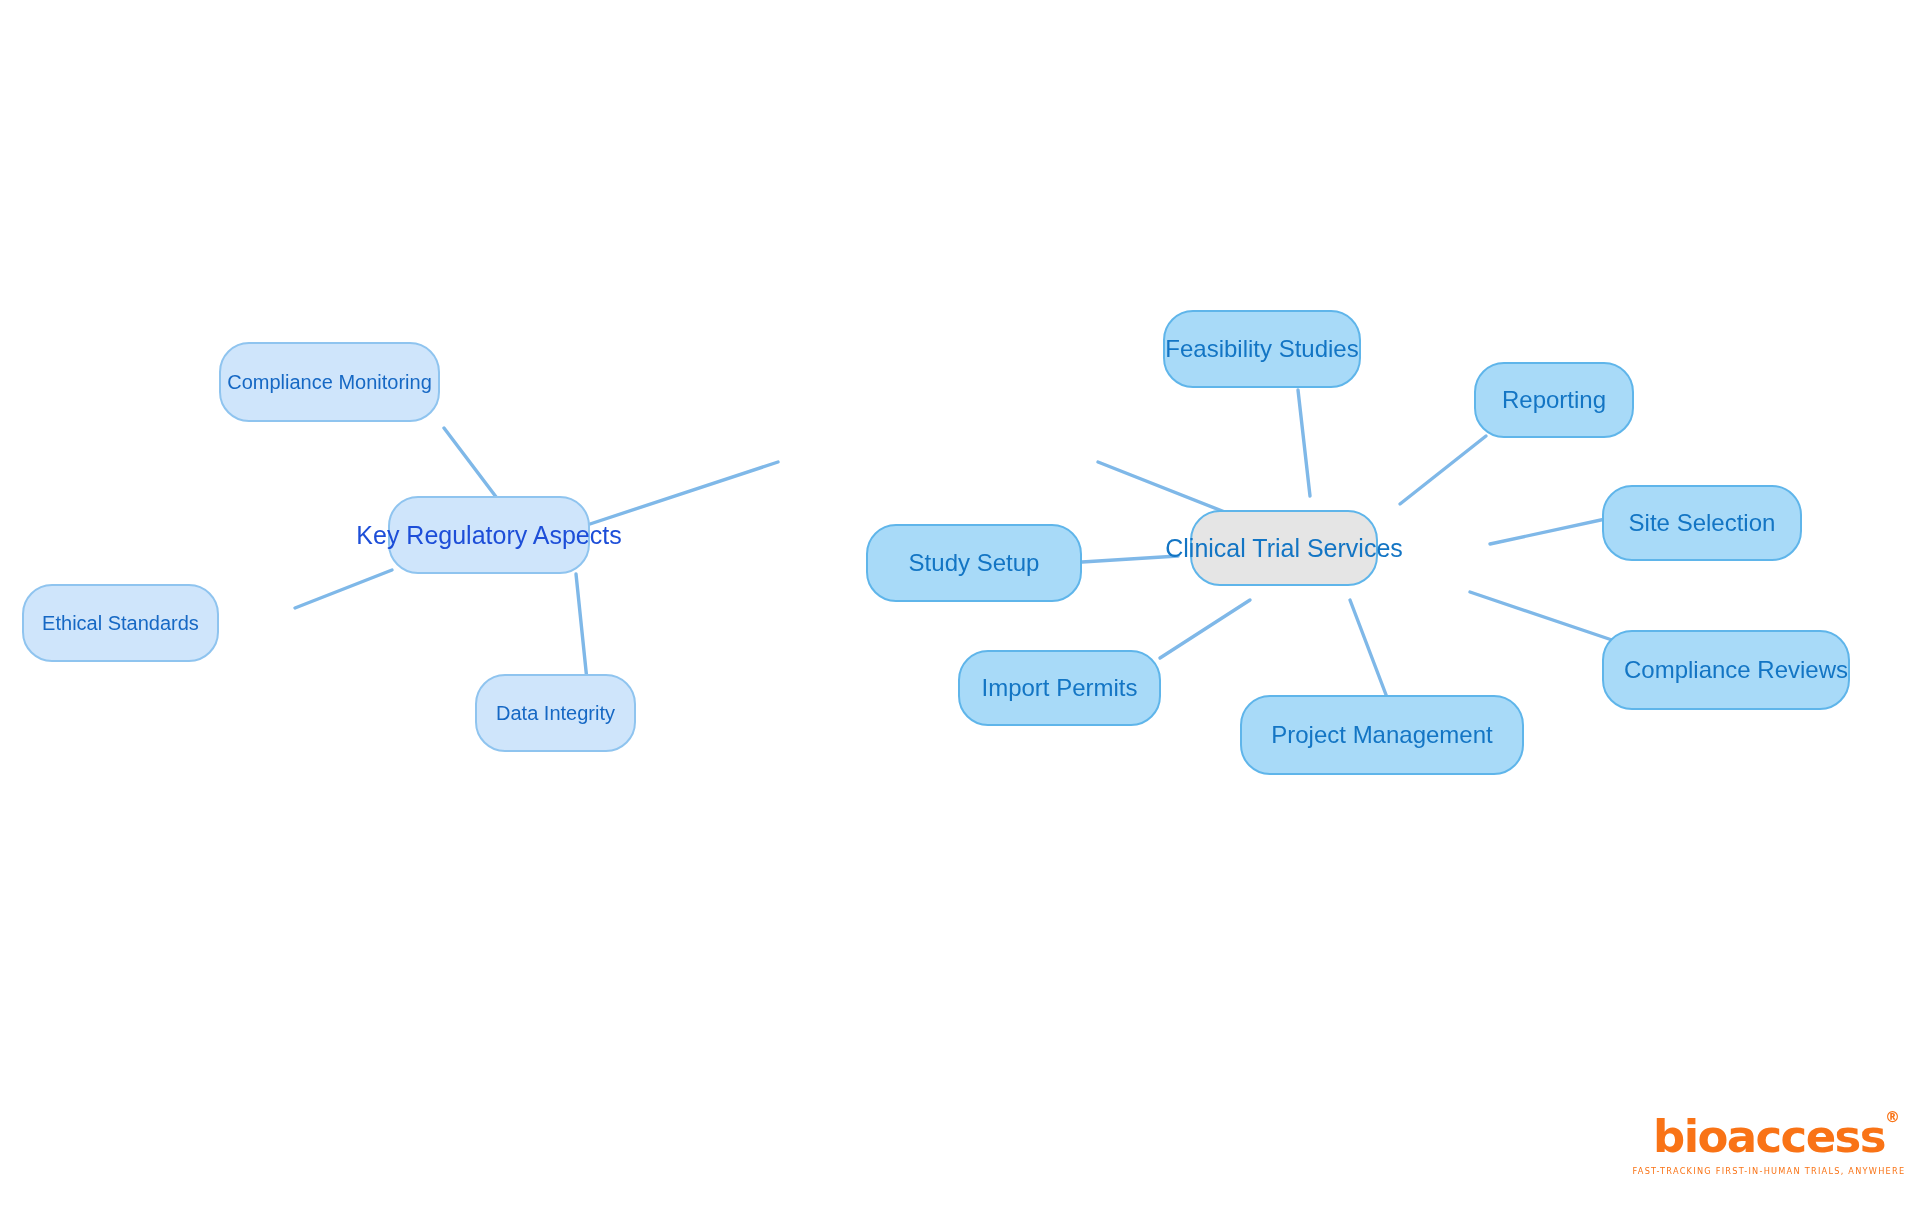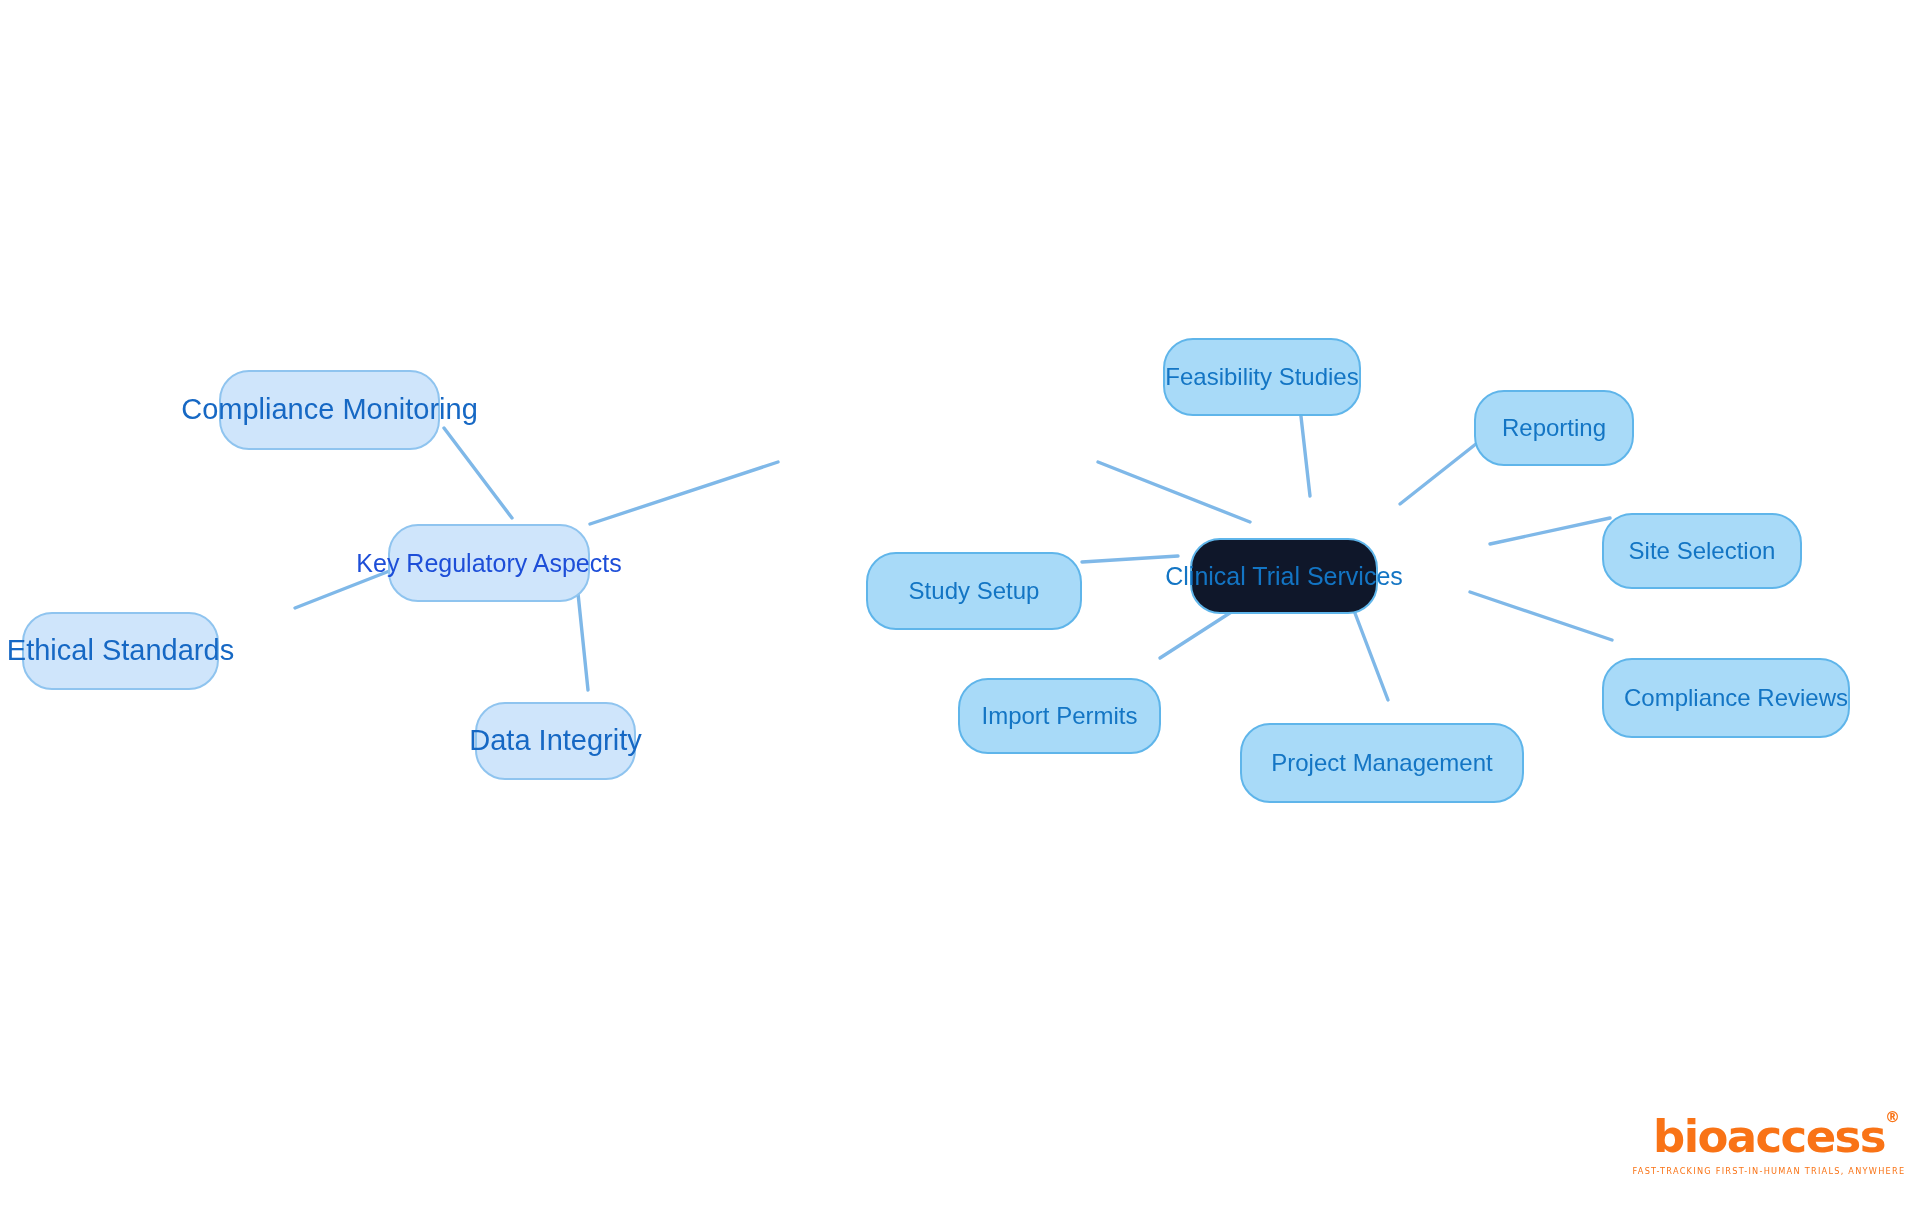--- a/index.html
+++ b/index.html
@@ -24,50 +24,49 @@
   }
   .node {
     position: absolute;
     display: flex;
     align-items: center;
     justify-content: center;
     box-sizing: border-box;
     text-align: center;
     line-height: 1.15;
     white-space: nowrap;
-    margin-top: 28px;
   }
   .node-root {
     background: #0d1117;
     color: #ffffff;
     border-radius: 30px;
     font-size: 27px;
     letter-spacing: 0.1px;
     box-shadow: 0 2px 5px rgba(0,0,0,0.20);
   }
   .node-branch-a {
     background: #cfe5fb;
     border: 2px solid #8fc4ef;
     color: #1d4ed8;
     border-radius: 30px;
     font-size: 25px;
   }
   .node-branch-b {
-    background: #0f172a;
+    background: #e5e5e5;
     border: 2px solid #5fb5ea;
     color: #1375c4;
     border-radius: 30px;
     font-size: 25px;
   }
   .node-leaf-a {
     background: #cfe5fb;
     border: 2px solid #8fc4ef;
     color: #1668c4;
     border-radius: 30px;
-    font-size: 29px;
+    font-size: 20px;
   }
   .node-leaf-b {
     background: #a8daf8;
     border: 2px solid #5fb5ea;
     color: #1375c4;
     border-radius: 30px;
     font-size: 24px;
   }
   #logo {
     position: absolute;

